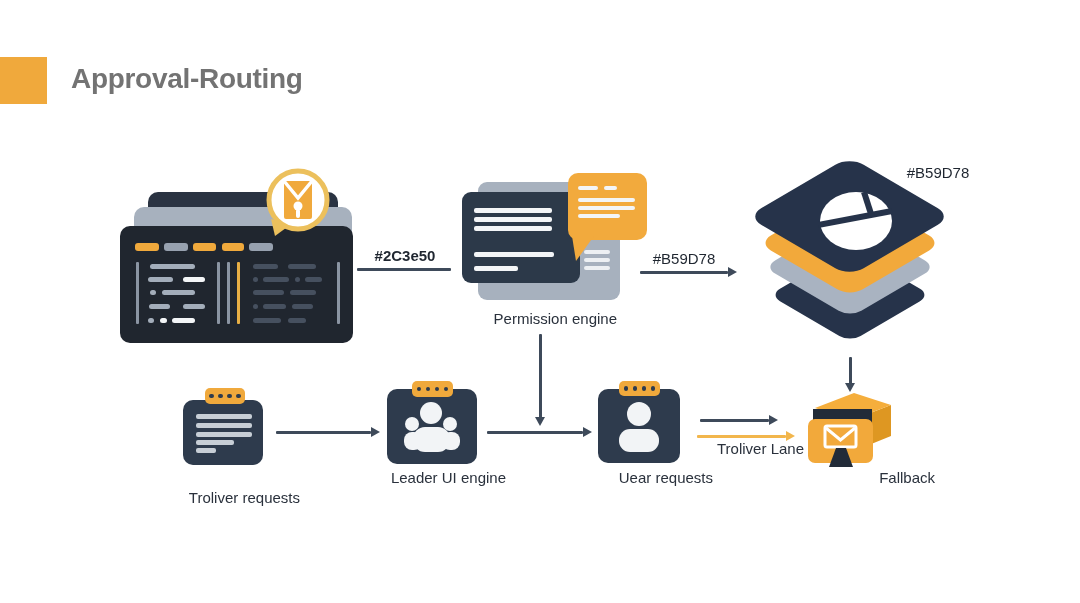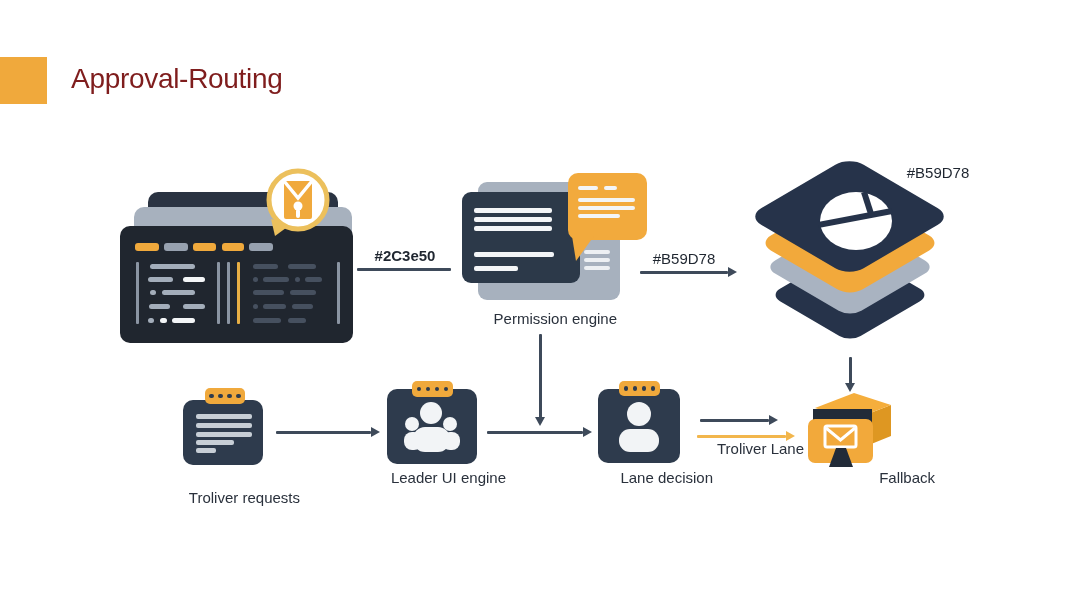--- a/index.html
+++ b/index.html
@@ -4,21 +4,21 @@
 <style>
   html,body{margin:0;padding:0;background:#fff;}
   #canvas{
     position:relative;width:1080px;height:603px;background:#ffffff;overflow:hidden;
     font-family:"Liberation Sans", sans-serif;color:#2a313c;
   }
   .abs{position:absolute;}
   .card{position:absolute;border-radius:10px;}
   .lbl{position:absolute;font-size:15px;font-weight:500;color:#2a313c;text-align:right;white-space:nowrap;}
   .hash{position:absolute;font-size:15px;font-weight:500;color:#1f2630;text-align:center;white-space:nowrap;}
-  .title{position:absolute;left:71px;top:63px;font-size:28px;font-weight:400;color:#7f1d1d;letter-spacing:-0.3px;}
+  .title{position:absolute;left:71px;top:63px;font-size:28px;font-weight:700;color:#737373;letter-spacing:-0.3px;}
   
   .b{position:absolute;height:5px;border-radius:2.5px;background:#A3ADBA;}
   .bw{background:#F3F5F7;}
   .bd{background:#46505F;}
   .tabbar{position:absolute;height:8px;border-radius:3px;top:17px;}
   .gold{background:#F0A93C;}
   .gry{background:#97A1AF;}
   .vl{position:absolute;width:2.5px;top:36px;height:62px;background:#8B95A3;border-radius:1px;}
   .vgold{background:#E8AF45;}
   
@@ -196,21 +196,21 @@
     <svg class="abs" style="left:617px;top:400px;" width="44" height="54" viewBox="0 0 44 54">
       <circle cx="22" cy="14" r="12" fill="#F2F4F6"></circle>
       <rect x="2" y="29" width="40" height="23" rx="11" fill="#F2F4F6"></rect>
     </svg>
     <div class="tab" style="left:619px;top:381px;width:41px;height:15px;">
       <span class="dot"></span>
         <span class="dot"></span>
         <span class="dot"></span>
         <span class="dot"></span>
     </div>
-    <div class="lbl" style="left:563px;top:469px;width:150px;">Lane decision</div>
+    <div class="lbl" style="left:563px;top:469px;width:150px;">Uear requests</div>
   </div>
 
   <div class="ln" style="left:700px;top:419px;width:69px;height:2.5px;"></div>
   <div class="tri-r" style="left:769px;top:414.8px;"></div>
   <div class="ln ln-gold" style="left:697px;top:435px;width:89px;height:2.5px;"></div>
   <div class="tri-r tri-gold" style="left:786px;top:430.8px;"></div>
   <div class="lbl" style="left:680px;top:440px;width:124px;">Troliver Lane</div>
 
   <div>
     <svg class="abs" style="left:798px;top:386px;" width="100" height="85" viewBox="0 0 100 85">

